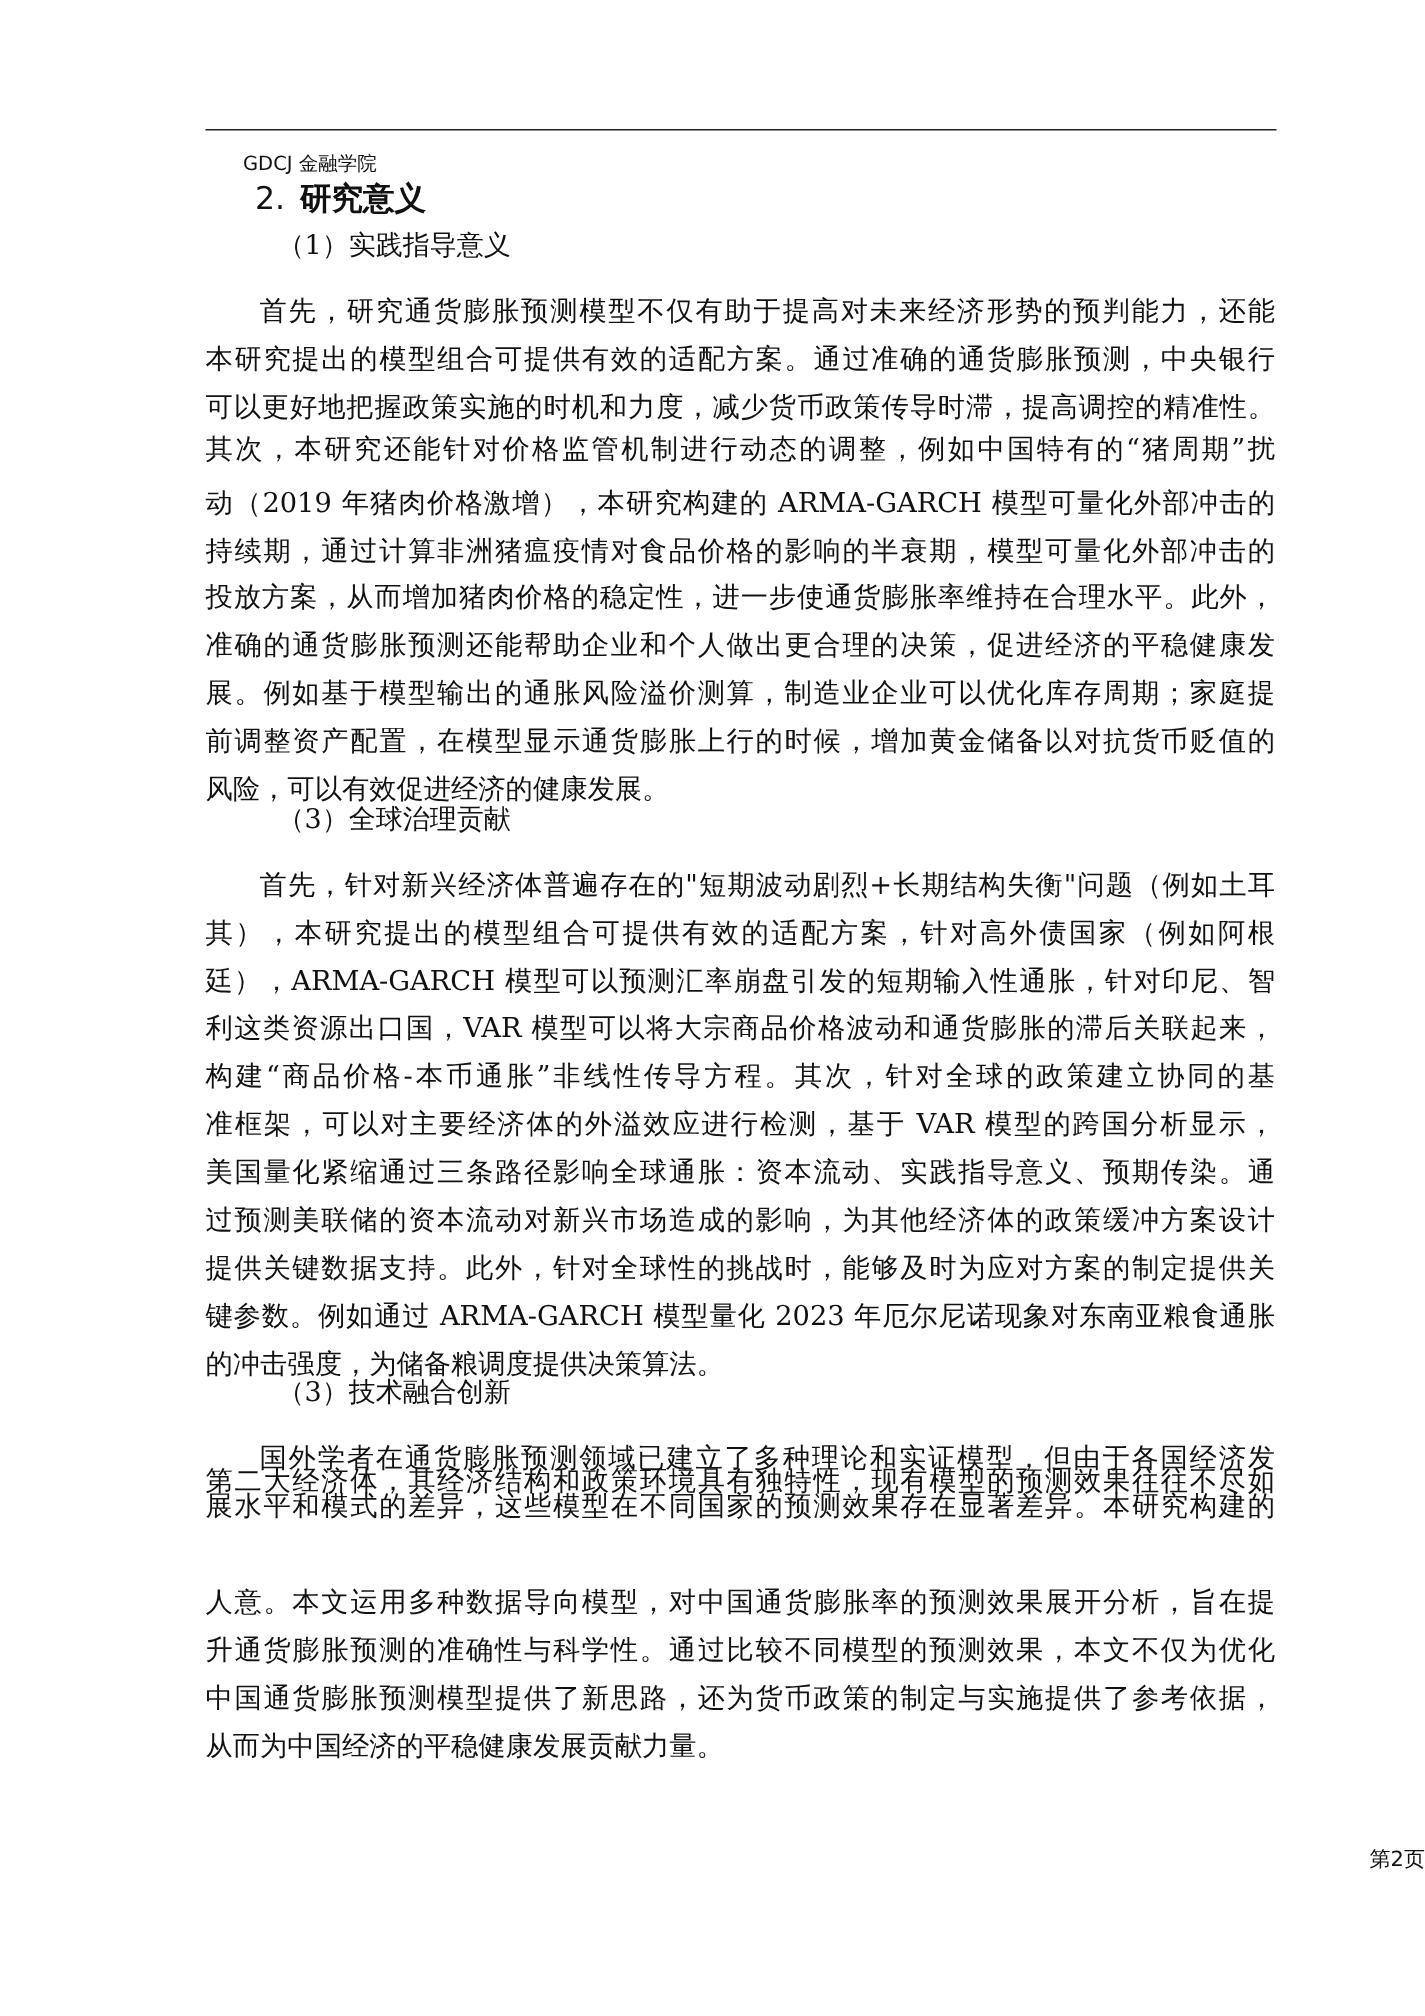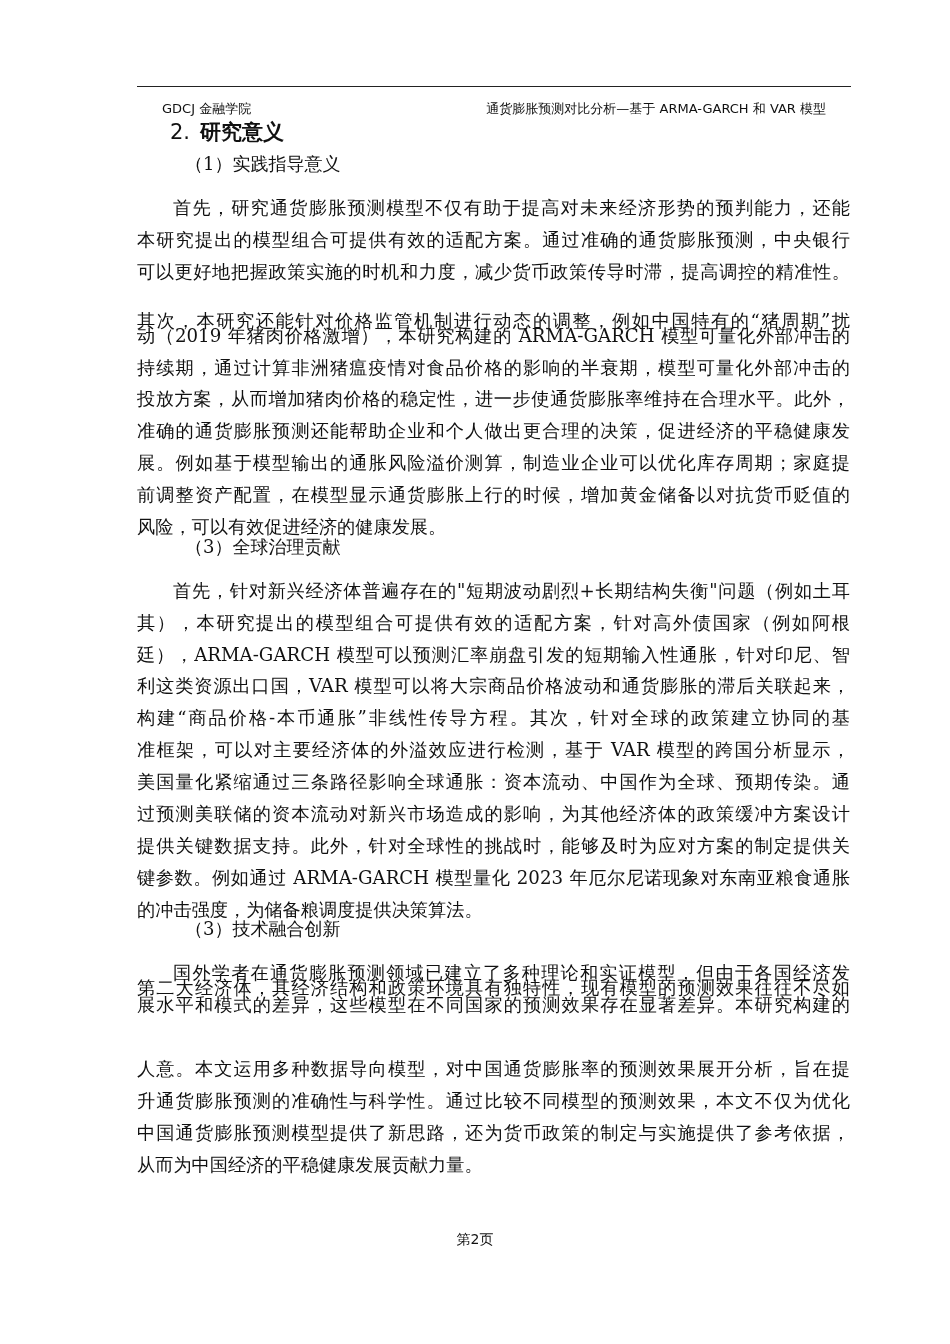--- a/index.html
+++ b/index.html
@@ -11,57 +11,56 @@
   .header .right { position:absolute; right:25px; top:2px; }
   .header-rule { position:absolute; left:137px; top:86px; width:714px; height:0; border-top:1.5px solid #222; }
   .line { position:absolute; left:137px; width:713px; font-size:18.2px; line-height:24px; height:24px;
           white-space:nowrap; text-align:justify; text-align-last:justify; overflow:visible;margin-top:12px; }
   .line.last { text-align-last:left; }
   .line.indent { left:173px; width:677px; }
   .sub { position:absolute; left:185px; font-size:18px; line-height:24px; white-space:nowrap; }
   .h2 { position:absolute; left:170px; top:119px; font-size:21px; font-weight:bold;
         font-family:"DejaVu Sans","Liberation Sans",sans-serif; line-height:26px; }
   .h2 .num { margin-right:10px; font-weight:normal; }
-  .footer { position:absolute; left:0; width:950px; top:1231px; text-align:center;
+  .footer { position:absolute; left:0; width:950px; top:1231px; text-align:right;
             font-family:"DejaVu Sans","Liberation Sans",sans-serif; font-size:14px; }
 </style>
 </head>
 <body>
 
 <div class="header">
   <span class="left">GDCJ 金融学院</span>
-  <span class="right">通货膨胀预测对比分析—基于 ARMA-GARCH 和 VAR 模型</span>
 </div>
 <div class="header-rule"></div>
 
 <div class="h2">
   <span class="num">2.</span><span>研究意义</span>
 </div>
 
 <div class="sub" style="top:152px">（1）实践指导意义</div>
 <div class="line indent" style="top:184px">首先，研究通货膨胀预测模型不仅有助于提高对未来经济形势的预判能力，还能</div>
 <div class="line" style="top:216px">本研究提出的模型组合可提供有效的适配方案。通过准确的通货膨胀预测，中央银行</div>
 <div class="line" style="top:248px">可以更好地把握政策实施的时机和力度，减少货币政策传导时滞，提高调控的精准性。</div>
-<div class="line" style="top:297px">其次，本研究还能针对价格监管机制进行动态的调整，例如中国特有的“猪周期”扰</div>
+<div class="line" style="top:276px">其次，本研究还能针对价格监管机制进行动态的调整，例如中国特有的“猪周期”扰</div>
 <div class="line" style="top:312px">动（2019 年猪肉价格激增），本研究构建的 ARMA-GARCH 模型可量化外部冲击的</div>
 <div class="line" style="top:344px">持续期，通过计算非洲猪瘟疫情对食品价格的影响的半衰期，模型可量化外部冲击的</div>
 <div class="line" style="top:375px">投放方案，从而增加猪肉价格的稳定性，进一步使通货膨胀率维持在合理水平。此外，</div>
 <div class="line" style="top:407px">准确的通货膨胀预测还能帮助企业和个人做出更合理的决策，促进经济的平稳健康发</div>
 <div class="line" style="top:439px">展。例如基于模型输出的通胀风险溢价测算，制造业企业可以优化库存周期；家庭提</div>
 <div class="line" style="top:471px">前调整资产配置，在模型显示通货膨胀上行的时候，增加黄金储备以对抗货币贬值的</div>
 <div class="line last" style="top:503px">风险，可以有效促进经济的健康发展。</div>
 
 <div class="sub" style="top:535px">（3）全球治理贡献</div>
 <div class="line indent" style="top:567px">首先，针对新兴经济体普遍存在的"短期波动剧烈+长期结构失衡"问题（例如土耳</div>
 <div class="line" style="top:599px">其），本研究提出的模型组合可提供有效的适配方案，针对高外债国家（例如阿根</div>
 <div class="line" style="top:631px">廷），ARMA-GARCH 模型可以预测汇率崩盘引发的短期输入性通胀，针对印尼、智</div>
 <div class="line" style="top:662px">利这类资源出口国，VAR 模型可以将大宗商品价格波动和通货膨胀的滞后关联起来，</div>
 <div class="line" style="top:694px">构建“商品价格-本币通胀”非线性传导方程。其次，针对全球的政策建立协同的基</div>
 <div class="line" style="top:726px">准框架，可以对主要经济体的外溢效应进行检测，基于 VAR 模型的跨国分析显示，</div>
-<div class="line" style="top:758px">美国量化紧缩通过三条路径影响全球通胀：资本流动、中国作为全球、预期传染。通</div>
+<div class="line" style="top:758px">美国量化紧缩通过三条路径影响全球通胀：资本流动、实践指导意义、预期传染。通</div>
 <div class="line" style="top:790px">过预测美联储的资本流动对新兴市场造成的影响，为其他经济体的政策缓冲方案设计</div>
 <div class="line" style="top:822px">提供关键数据支持。此外，针对全球性的挑战时，能够及时为应对方案的制定提供关</div>
 <div class="line" style="top:854px">键参数。例如通过 ARMA-GARCH 模型量化 2023 年厄尔尼诺现象对东南亚粮食通胀</div>
 <div class="line last" style="top:886px">的冲击强度，为储备粮调度提供决策算法。</div>
 
 <div class="sub" style="top:917px">（3）技术融合创新</div>
 <div class="line indent" style="top:949px">国外学者在通货膨胀预测领域已建立了多种理论和实证模型，但由于各国经济发</div>
 <div class="line" style="top:981px">展水平和模式的差异，这些模型在不同国家的预测效果存在显著差异。本研究构建的</div>
 <div class="line" style="top:964px">第二大经济体，其经济结构和政策环境具有独特性，现有模型的预测效果往往不尽如</div>
 <div class="line" style="top:1045px">人意。本文运用多种数据导向模型，对中国通货膨胀率的预测效果展开分析，旨在提</div>

